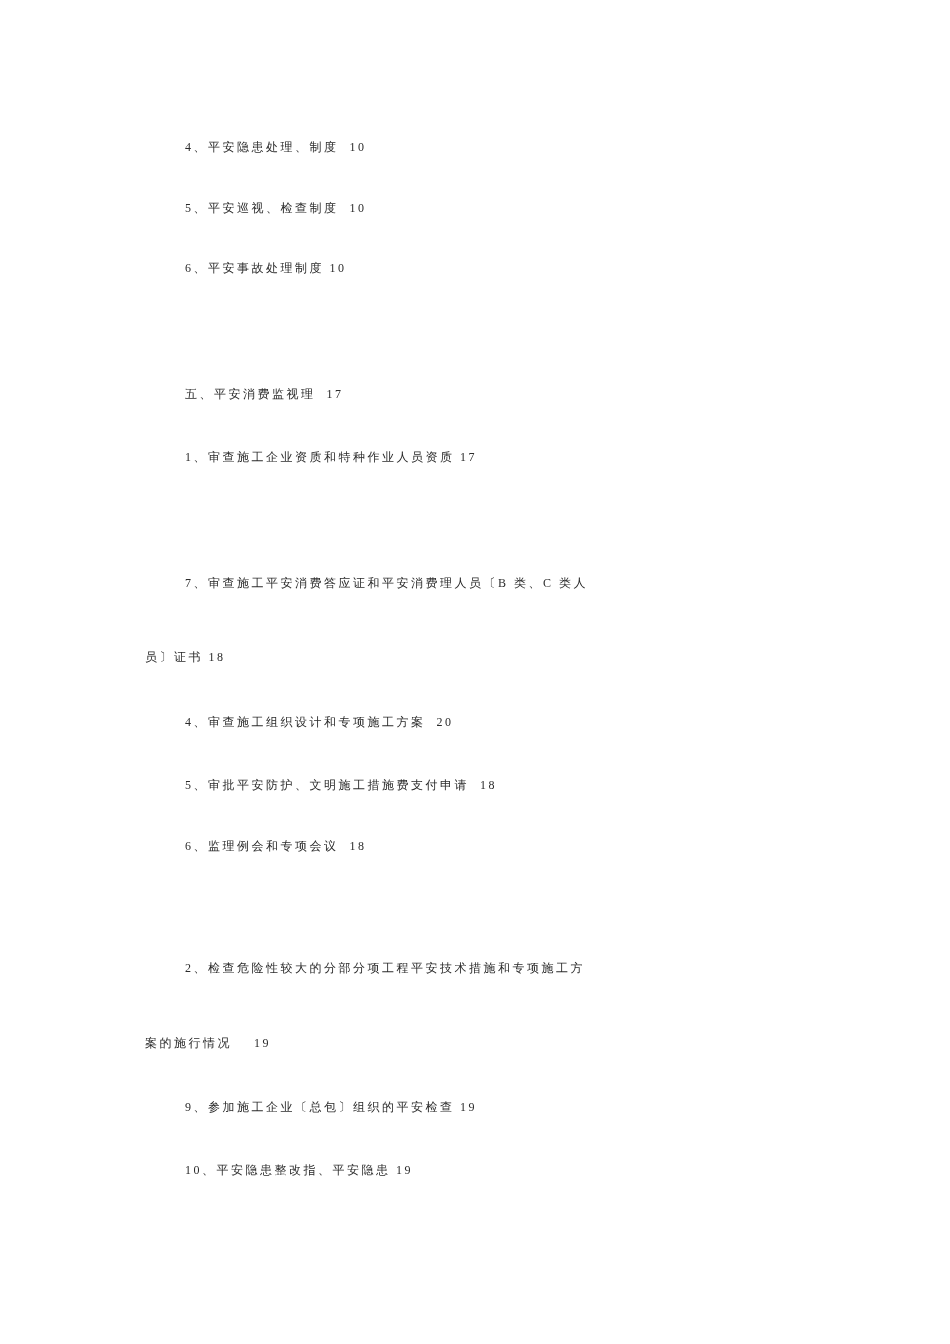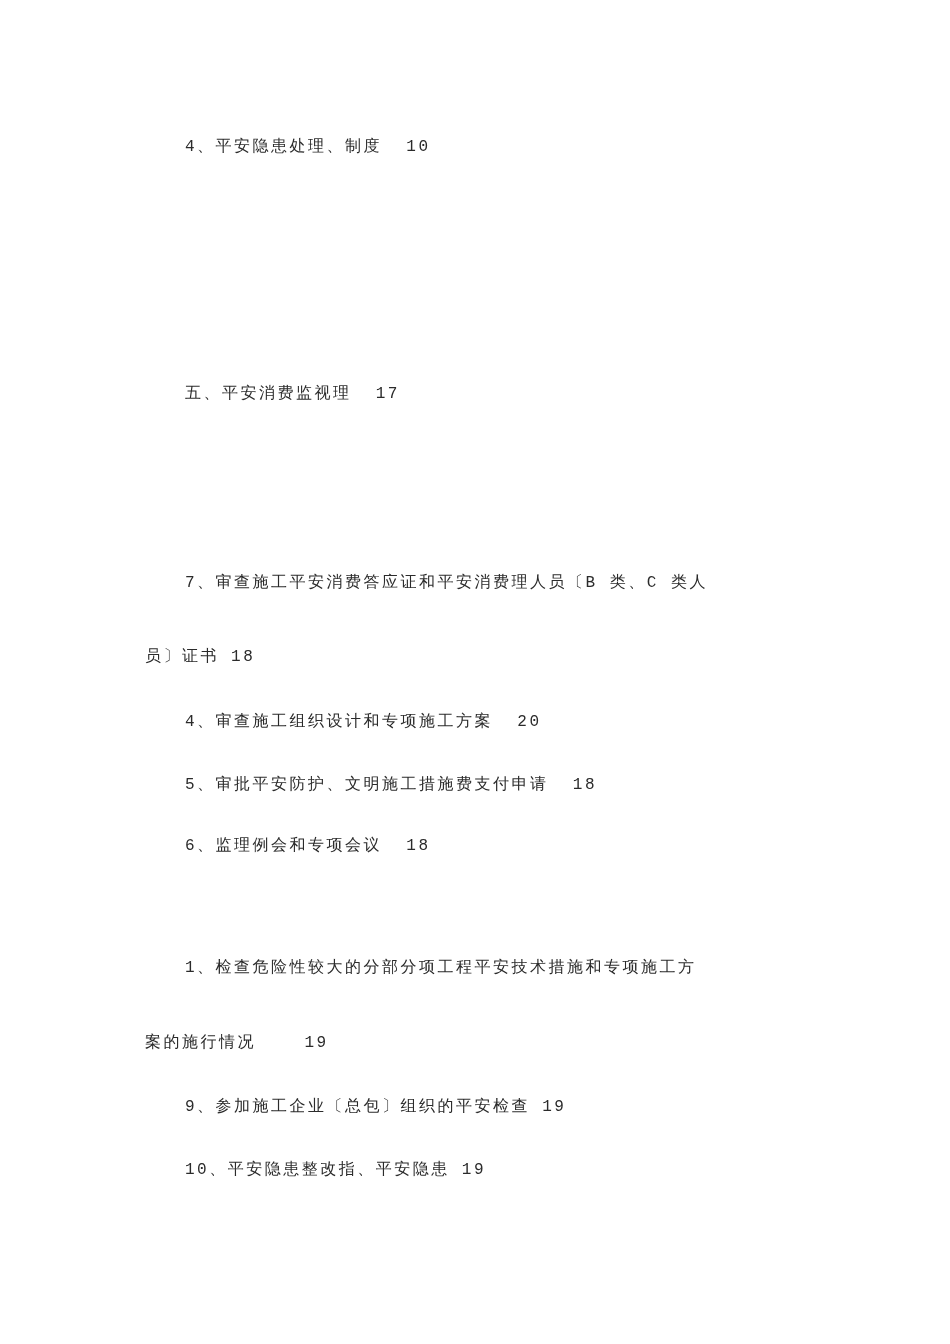--- a/index.html
+++ b/index.html
@@ -11,39 +11,42 @@
     position: relative;
     width: 950px;
     height: 1344px;
     background: #ffffff;
     overflow: hidden;
     font-family: "Liberation Serif", "DejaVu Serif", serif;
   }
   .toc-line {
     position: absolute;
     left: 145px;
-    font-size: 16px;
+    font-size: 12px;
     line-height: 28px;
     letter-spacing: 2.5px;
     color: #2b2b2b;
     white-space: pre;
-    font-family: Liberation Mono, monospace;
+    font-family: Liberation Serif, serif;
   }
   .toc-line.indent {
     left: 185px;
   }
 </style>
 </head>
 <body>
 
 <div class="page">
   <div class="toc-line indent" style="top:133px">4、平安隐患处理、制度  10</div>
+  <div class="toc-line indent" style="top:194px">5、平安巡视、检查制度  10</div>
+  <div class="toc-line indent" style="top:254px">6、平安事故处理制度 10</div>
   <div class="toc-line indent" style="top:380px">五、平安消费监视理  17</div>
+  <div class="toc-line indent" style="top:443px">1、审查施工企业资质和特种作业人员资质 17</div>
   <div class="toc-line indent" style="top:569px">7、审查施工平安消费答应证和平安消费理人员〔B 类、C 类人</div>
   <div class="toc-line" style="top:643px">员〕证书 18</div>
   <div class="toc-line indent" style="top:708px">4、审查施工组织设计和专项施工方案  20</div>
   <div class="toc-line indent" style="top:771px">5、审批平安防护、文明施工措施费支付申请  18</div>
   <div class="toc-line indent" style="top:832px">6、监理例会和专项会议  18</div>
-  <div class="toc-line indent" style="top:954px">1、检查危险性较大的分部分项工程平安技术措施和专项施工方</div>
+  <div class="toc-line indent" style="top:954px">2、检查危险性较大的分部分项工程平安技术措施和专项施工方</div>
   <div class="toc-line" style="top:1029px">案的施行情况    19</div>
   <div class="toc-line indent" style="top:1093px">9、参加施工企业〔总包〕组织的平安检查 19</div>
   <div class="toc-line indent" style="top:1156px">10、平安隐患整改指、平安隐患 19</div>
 </div>
 
 </body></html>

